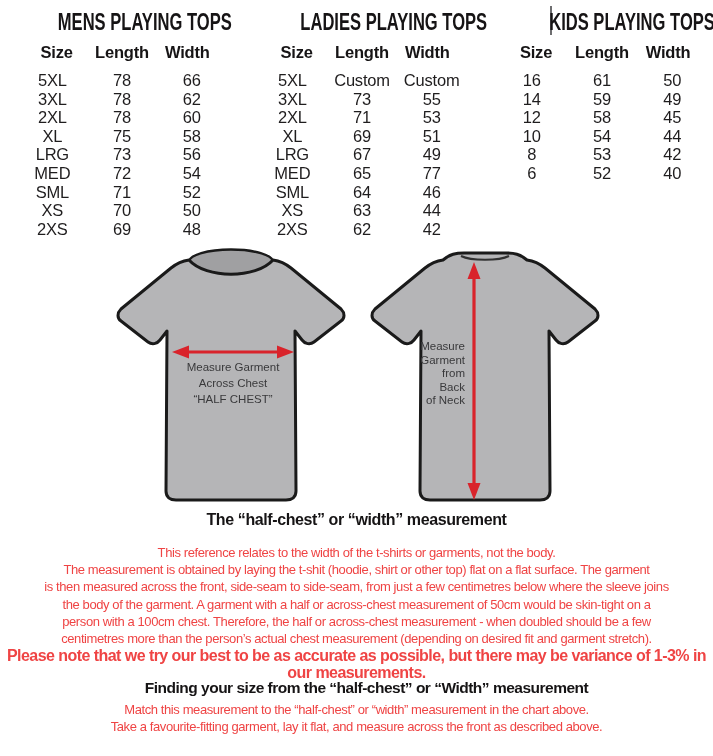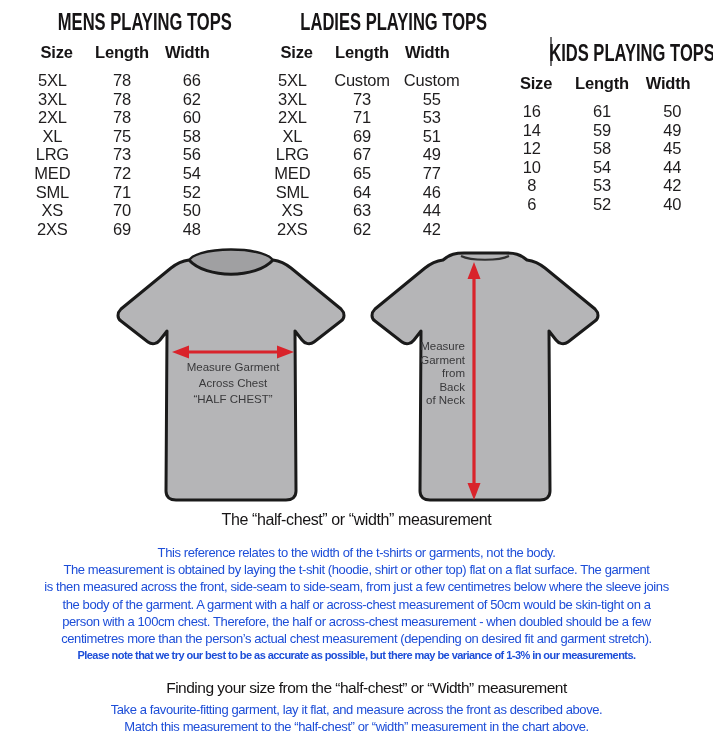--- a/index.html
+++ b/index.html
@@ -29,51 +29,51 @@
     transform-origin:center top;
     color:#161415;
   }
   .thead{display:flex;margin-top:8px;}
   .thead .cell{font-weight:bold;font-size:16.5px;color:#161415;}
   .tbody{margin-top:9px;}
   .trow{display:flex;line-height:18.6px;gap:13px;}
   .cell{flex:1;text-align:center;font-size:16.5px;letter-spacing:-0.2px;}
   #table-mens{left:24px;width:196px;}
   #table-ladies{left:264px;width:196px;}
-  #table-kids{left:503px;width:198px;margin-top:31px;}
+  #table-kids{left:503px;width:198px;}
   #table-kids .table-title{margin-left:14px;}
   .caret{
     position:absolute;left:33px;top:-2px;width:2px;height:29px;
     background:#6e6e70;
   }
 
   
   .shirt-svg{position:absolute;top:248px;width:234px;height:260px;}
   #shirt-front{left:114px;}
   #shirt-back{left:368px;}
   .shirt-body{stroke:#1a1a1a;stroke-width:3;stroke-linejoin:round;}
   .collar{stroke:#1a1a1a;stroke-width:2.5;}
   .collar-seam{fill:none;stroke:#1a1a1a;stroke-width:2;opacity:.85;}
   .arrow-line{stroke-width:3.2;}
   .shirt-label{font-family:"Liberation Sans",sans-serif;font-size:11.5px;fill:#39393b;}
 
   
   .copy-h{
     position:absolute;left:0;width:713px;text-align:center;
-    font-weight:normal;font-size:16px;letter-spacing:-0.4px;color:#161415;
+    font-weight:bold;font-size:16px;letter-spacing:-0.4px;color:#161415;
   }
   #heading-half-chest{top:511px;}
   #heading-finding-size{top:679px;font-size:15.5px;letter-spacing:-0.5px;padding-left:10px;}
   .copy-p{
     position:absolute;left:0;width:713px;text-align:center;
-    font-size:13px;letter-spacing:-0.4px;line-height:17.2px;color:#1d4ed8;
+    font-size:13px;letter-spacing:-0.4px;line-height:17.2px;color:#ef4444;
   }
   #para-half-chest{top:544px;}
   #para-finding-size{top:701px;}
-  .note-line{font-weight:bold;font-size:11px;letter-spacing:-0.55px;}
+  .note-line{font-weight:bold;font-size:16px;letter-spacing:-0.55px;}
 </style>
 </head>
 <body>
 
 <div class="page">
 
   <div class="size-table" id="table-mens">
     <div class="table-title">
       <span class="condensed">MENS PLAYING TOPS</span>
     </div>
@@ -285,17 +285,17 @@
     <div>is then measured across the front, side-seam to side-seam, from just a few centimetres below where the sleeve joins</div>
     <div>the body of the garment. A garment with a half or across-chest measurement of 50cm would be skin-tight on a</div>
     <div>person with a 100cm chest. Therefore, the half or across-chest measurement - when doubled should be a few</div>
     <div>centimetres more than the person’s actual chest measurement (depending on desired fit and garment stretch).</div>
     <div class="note-line">Please note that we try our best to be as accurate as possible, but there may be variance of 1-3% in our measurements.</div>
   </div>
 
   <div class="copy-h" id="heading-finding-size">Finding your size from the “half-chest” or “Width” measurement</div>
 
   <div class="copy-p" id="para-finding-size">
+    <div>Match this measurement to the “half-chest” or “width” measurement in the chart above.</div>
     <div>Take a favourite-fitting garment, lay it flat, and measure across the front as described above.</div>
-    <div>Match this measurement to the “half-chest” or “width” measurement in the chart above.</div>
   </div>
 
 </div>
 
 </body></html>

